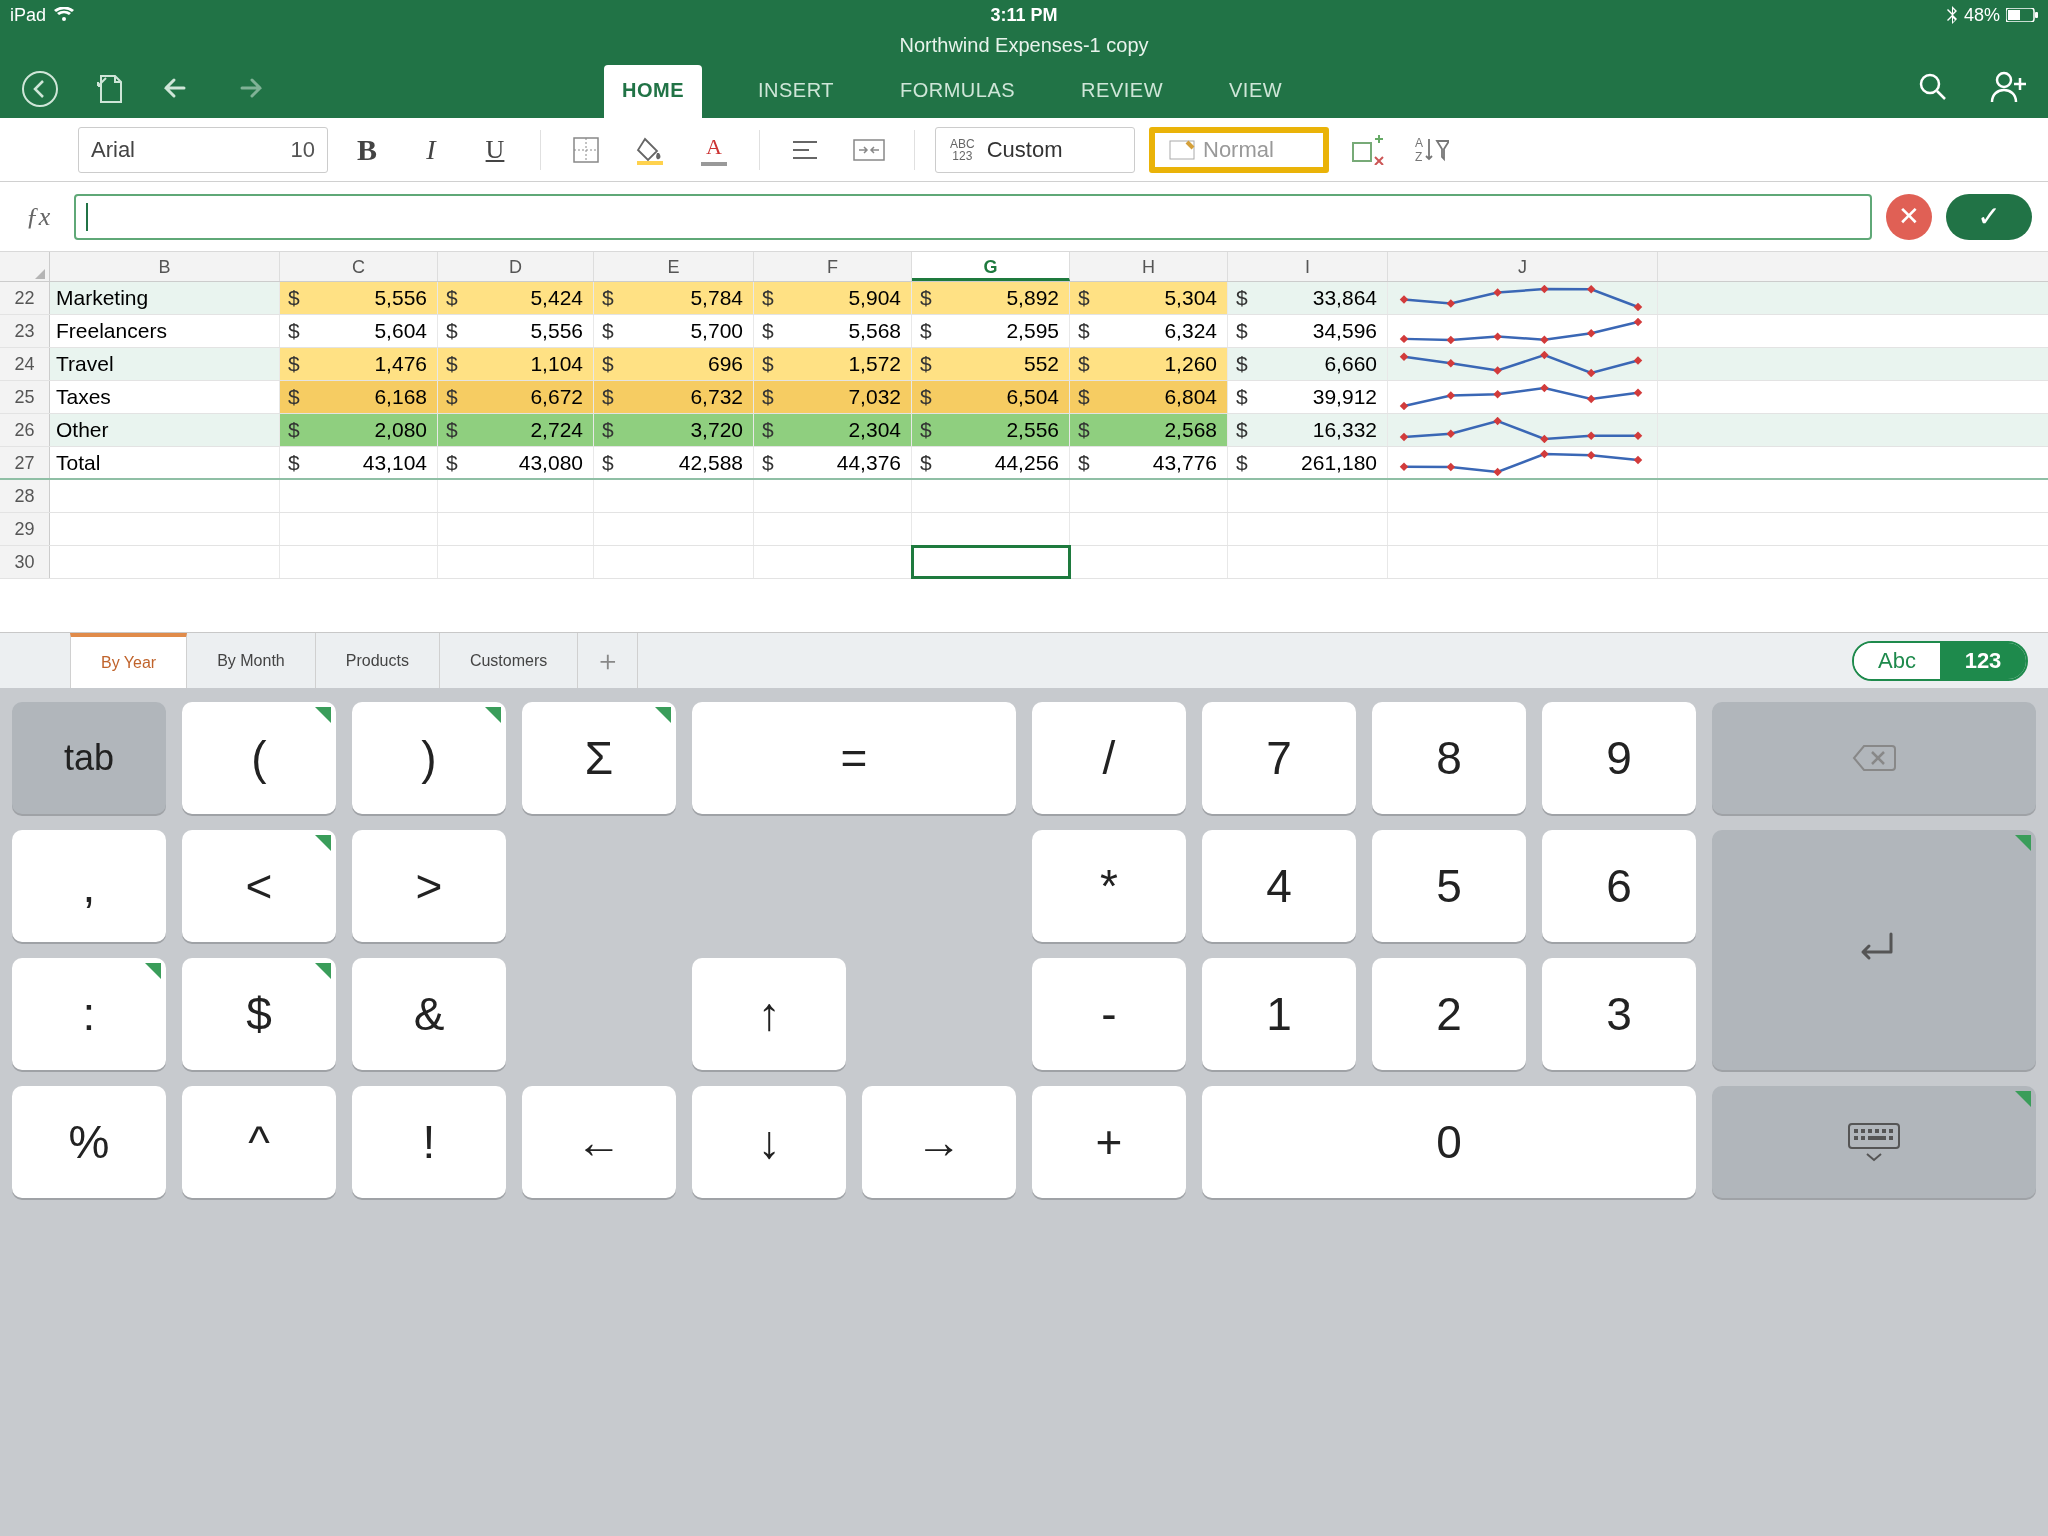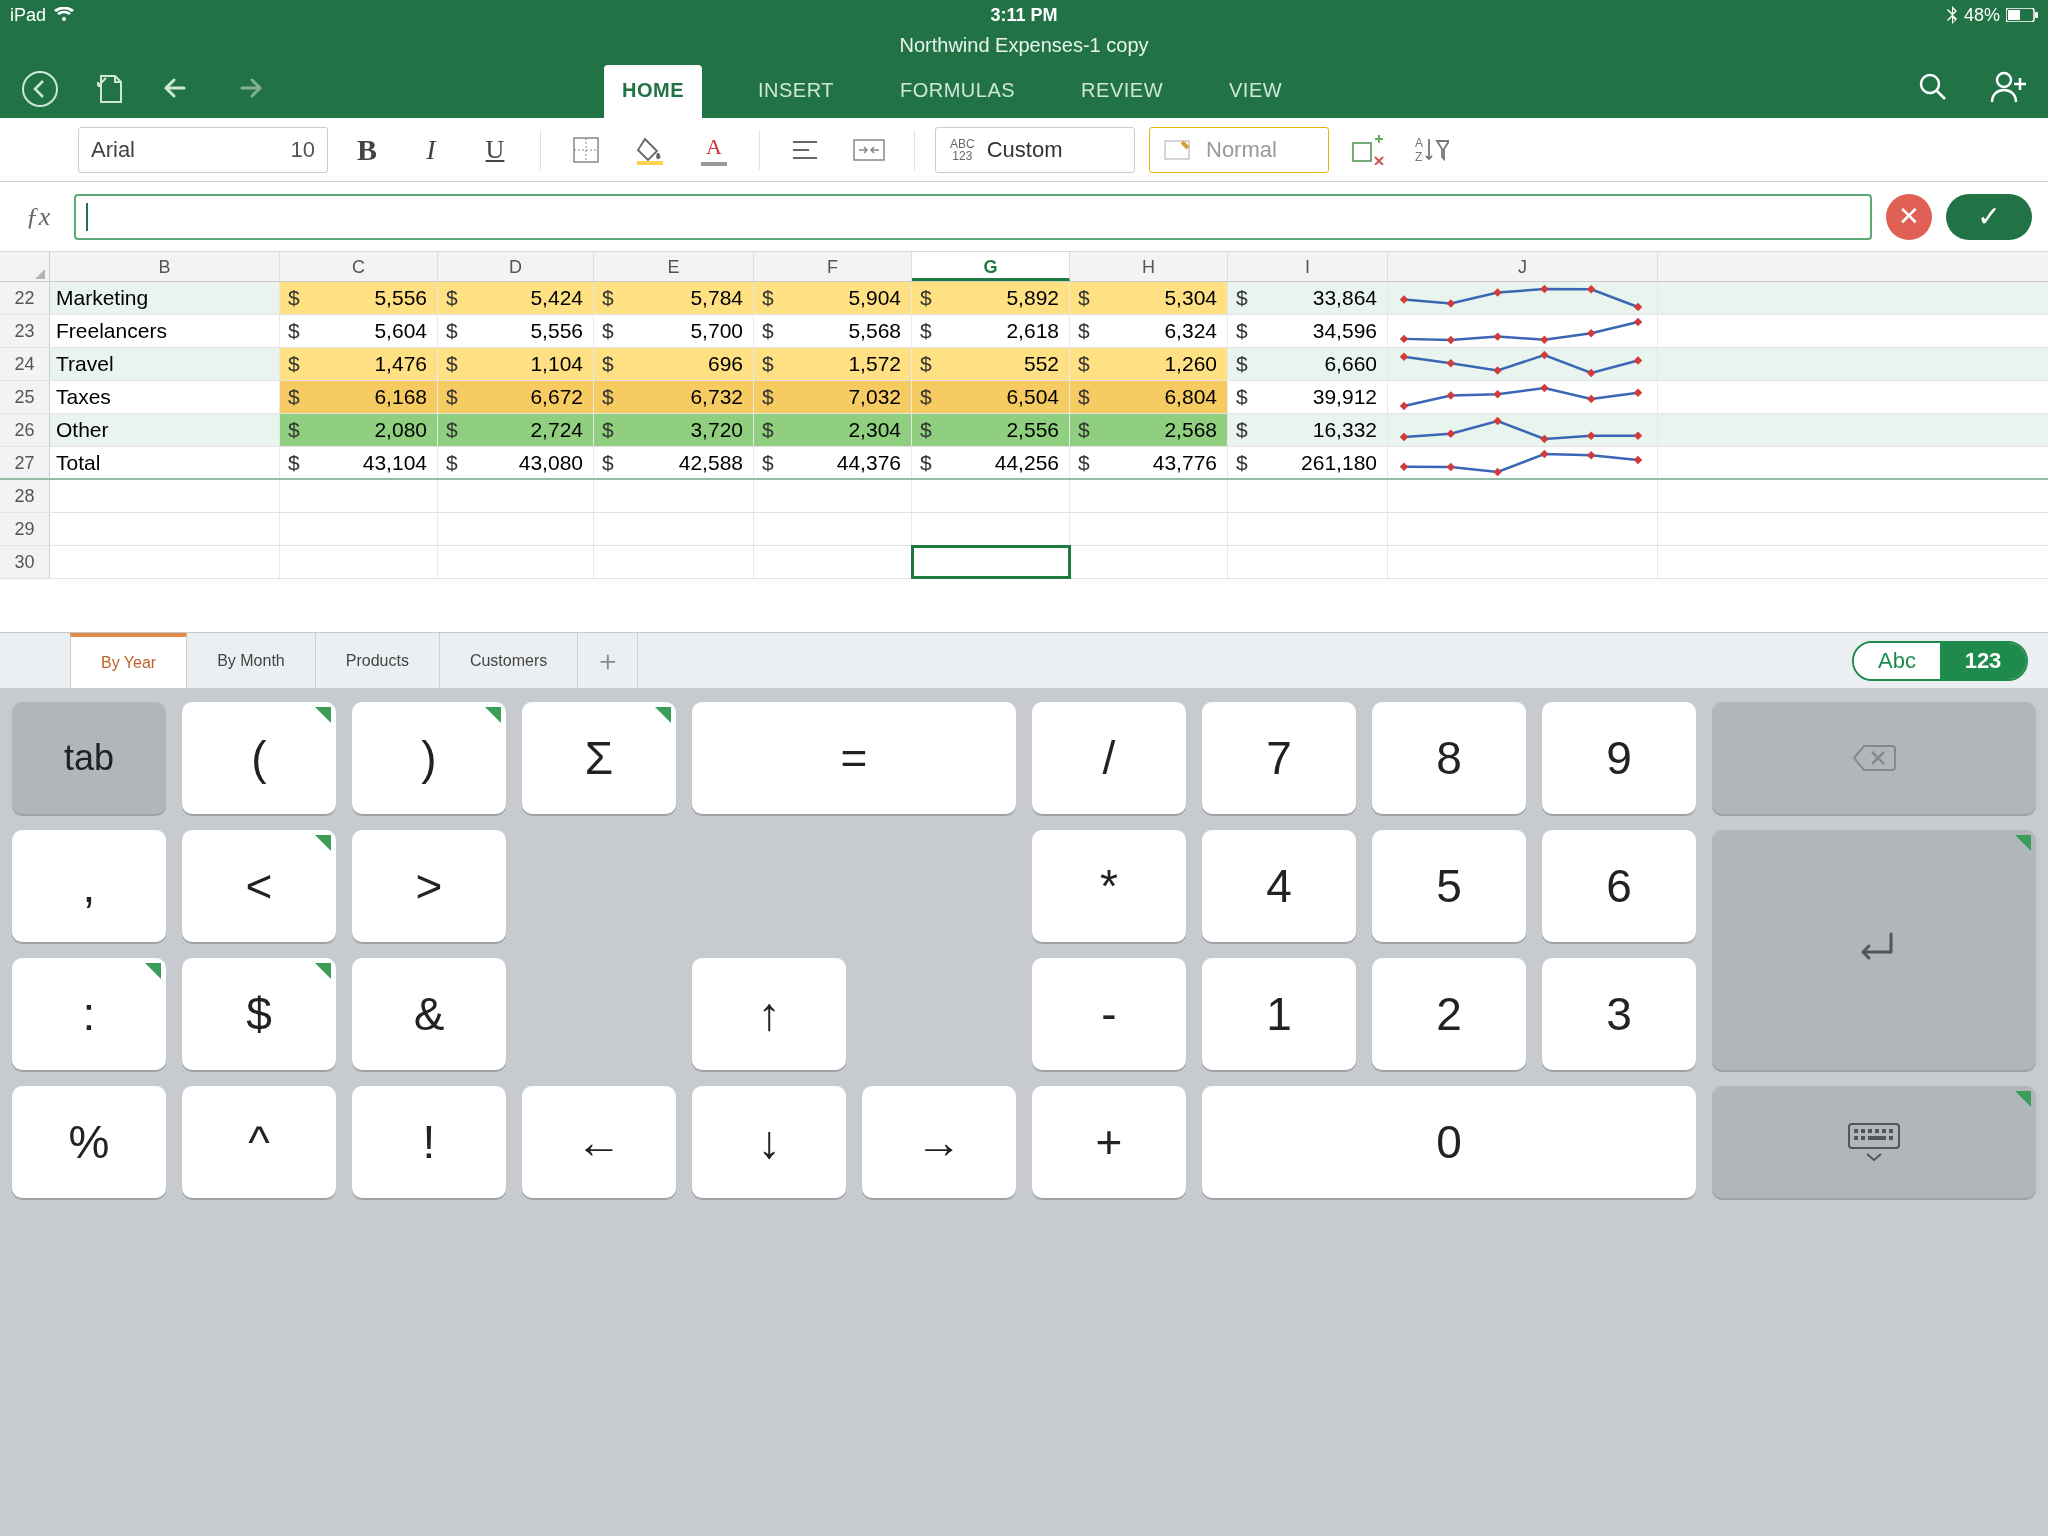--- a/index.html
+++ b/index.html
@@ -27,21 +27,21 @@
   .ribbon { height: 64px; background: #fff; border-bottom: 1px solid #d0d0d0; display: flex; align-items: center; padding: 0 20px; gap: 14px; }
   .font-box { width: 250px; height: 46px; border: 1px solid #ccc; border-radius: 3px; display: flex; align-items: center; padding: 0 12px; font-size: 22px; color: #444; }
   .font-box .fsize { margin-left: auto; color: #555; }
   .rbtn { width: 50px; height: 46px; display: flex; align-items: center; justify-content: center; font-size: 26px; color: #444; }
   .rbtn.bold { font-weight: 800; font-size: 30px; font-family: Georgia, serif; }
   .rbtn.italic { font-style: italic; font-family: Georgia, serif; font-size: 28px; }
   .rbtn.under { text-decoration: underline; font-family: Georgia, serif; font-size: 26px; }
   .divider { width: 1px; height: 40px; background: #e0e0e0; margin: 0 6px; }
   .num-box { width: 200px; height: 46px; border: 1px solid #ccc; border-radius: 3px; display: flex; align-items: center; padding: 0 14px; font-size: 22px; color: #333; }
   .num-box .abc { font-size: 12px; color: #666; line-height: 1; margin-right: 12px; text-align: center;}
-  .style-box { width: 180px; height: 46px; border: 1px solid #eab308; border-radius: 3px; display: flex; align-items: center; padding: 0 14px; font-size: 22px; color: #999; gap:16px; }
+  .style-box { width: 180px; height: 46px; border: 6px solid #eab308; border-radius: 3px; display: flex; align-items: center; padding: 0 14px; font-size: 22px; color: #999; gap:8px; }
 
   
   .fbar-row { height: 70px; display: flex; align-items: center; padding: 0 16px; gap: 14px; border-bottom: 1px solid #d9d9d9; }
   .fx { font-style: italic; font-family: Georgia, serif; font-size: 26px; color: #666; width: 44px; text-align: center; }
   .fbar { flex: 1; height: 46px; border: 2px solid #5fa877; border-radius: 4px; background: #fff; display:flex; align-items:center; padding:0 10px;}
   .fbar .cursor { width:2px; height:28px; background:#217346; }
   .circle-btn { width: 46px; height: 46px; border-radius: 23px; display: flex; align-items: center; justify-content: center; }
   .circle-red { background: #e06055; color: #fff; font-size: 26px; }
   .pill-green { width: 86px; height: 46px; border-radius: 23px; background: #217346; color: #fff; display: flex; align-items: center; justify-content: center; font-size: 28px; }
 
@@ -327,21 +327,21 @@
         <div class="cell money wE hm cE">
           <span class="d">$</span>
           <span class="v">5,700</span>
         </div>
         <div class="cell money wF hm cF">
           <span class="d">$</span>
           <span class="v">5,568</span>
         </div>
         <div class="cell money wG hm cG">
           <span class="d">$</span>
-          <span class="v">2,618</span>
+          <span class="v">2,595</span>
         </div>
         <div class="cell money wH hm cH">
           <span class="d">$</span>
           <span class="v">6,324</span>
         </div>
         <div class="cell money wI">
           <span class="d">$</span>
           <span class="v">34,596</span>
         </div>
         <div class="cell spark wJ">

